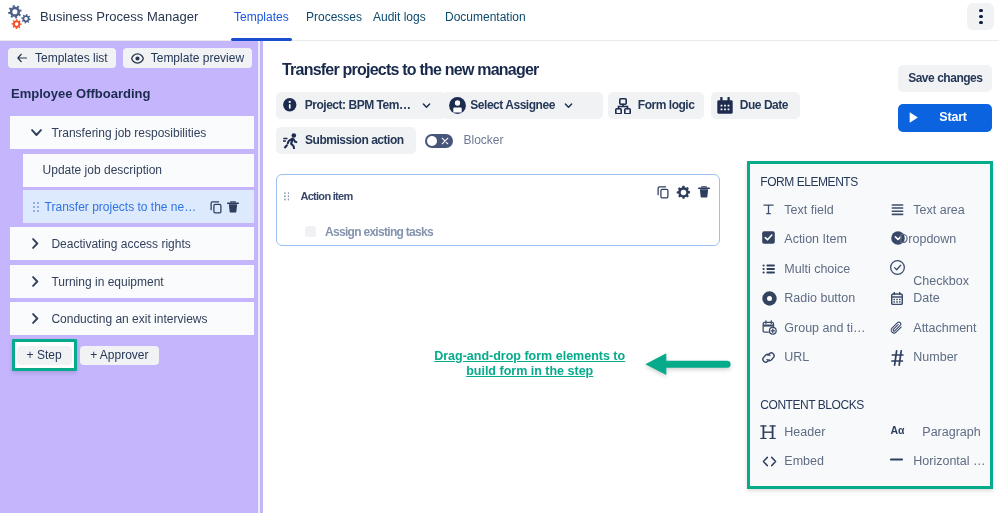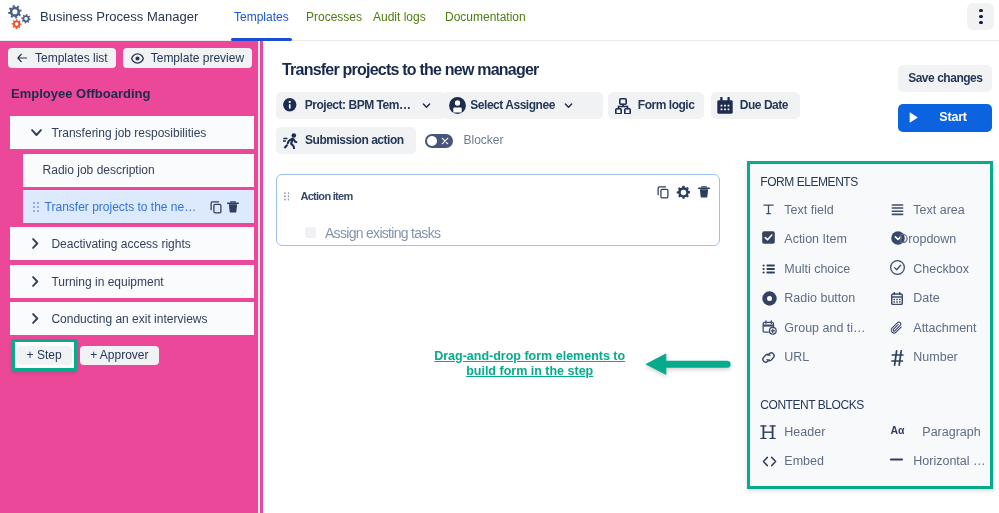--- a/index.html
+++ b/index.html
@@ -10,28 +10,28 @@
     -webkit-font-smoothing: antialiased;
   }
   .app { position:relative; width:999px; height:513px; background:#fff; }
   .hdline { position:absolute; left:0; top:40px; width:999px; height:1px; background:#e8eaee; z-index:0; }
 
   
   .header { position:absolute; left:0; top:0; width:897px; height:41px; background:transparent; z-index:1; }
   .logo { position:absolute; left:0px; top:0px; width:34px; height:32px; }
   .brand { position:absolute; left:40px; top:9px; font-size:13px; font-weight:400; color:#28374f; letter-spacing:0px; }
   .tabs { position:absolute; left:225px; top:0; height:41px; }
-  .tab { position:absolute; top:0; font-size:12px; color:#4d7c0f; height:41px; line-height:35px; cursor:pointer; white-space:nowrap; }
+  .tab { position:absolute; top:0; font-size:12px; color:#0c4a6e; height:41px; line-height:35px; cursor:pointer; white-space:nowrap; }
   .tab.active { color:#1a56db; }
   .tab.active::after { content:""; position:absolute; left:-3px; right:-3px; bottom:0px; height:3px; background:#1b4dd1; border-radius:1.5px; }
   .kebab { position:absolute; left:967.4px; top:3.3px; width:26.5px; height:26.5px; border-radius:6px; background:#f1f2f4; display:flex; flex-direction:column; align-items:center; justify-content:center; gap:2.2px; cursor:pointer; }
   .kebab i { width:3.8px; height:3.8px; border-radius:50%; background:#0d1b3e; display:block; }
 
   
-  .sidebar { position:absolute; left:0; top:41px; width:263px; height:472px; background:#ec4899; }
+  .sidebar { position:absolute; left:0; top:41px; width:263px; height:472px; background:#c4b5fd; }
   .sidebar::after { content:""; position:absolute; left:257.5px; top:0; width:2px; height:472px; background:#ebedf0; }
   .sbtn-row { position:absolute; left:8px; top:7px; display:flex; gap:7px; }
   .sbtn { height:20px; border-radius:4px; background:#f1f2f4; display:flex; align-items:center; gap:7px; padding:0 8px; font-size:12px; color:#253858; cursor:pointer; white-space:nowrap; }
   .sec-title { position:absolute; left:11px; top:45px; font-size:13px; font-weight:700; color:#1d2b4f; }
   .tree { position:absolute; left:0px; top:0px; width:259px; }
   .node { position:absolute; height:33px; display:flex; align-items:center; background:#fafbfc; font-size:12px; color:#33415c; cursor:pointer; }
   
   .node.sel { background:#dde9fc; }
   .node .lbl { color:#33415c; }
   .node.sel .lbl { color:#2f74e3; }
@@ -57,21 +57,21 @@
   .startbtn { position:absolute; left:637.9px; top:63.4px; width:94.6px; height:27.8px; border-radius:5px; background:#0c63e0; color:#fff; cursor:pointer; }
   .startbtn .pico2 { position:absolute; left:10.9px; top:7.5px; }
   .startbtn .slbl { position:absolute; left:41.4px; top:0; height:27.8px; line-height:27.8px; font-size:12.5px; font-weight:700; letter-spacing:-0.2px; }
 
   .card { position:absolute; left:15.5px; top:133.2px; width:444px; height:71.4px; border:1px solid #9cc0f0; border-radius:6px; background:#fff; }
   .card .hd { position:absolute; left:0; top:0; }
   .card .drg { position:absolute; left:7.4px; top:16.9px; }
   .card .ttl { position:absolute; left:23.9px; top:11.5px; font-size:11px; letter-spacing:-0.7px; font-weight:700; color:#38486a; line-height:18px; white-space:nowrap; }
   .card .icons { position:absolute; left:379.4px; top:-3px; height:40px; display:flex; align-items:center; gap:6.2px; }
   .card .field { position:absolute; left:28.6px; top:49.4px; display:flex; align-items:center; }
-  .card .field .flbl { margin-left:9.1px; white-space:nowrap; font-size:14px; letter-spacing:-0.7px; font-weight:400; color:#8494ae;text-align:right; }
+  .card .field .flbl { margin-left:9.1px; white-space:nowrap; font-size:12px; letter-spacing:-0.7px; font-weight:700; color:#8494ae;text-align:right; }
   .cbox { width:10.8px; height:10.8px; border-radius:2.5px; background:#eff1f5; }
 
   .hint { position:absolute; left:169.7px; top:307.5px; width:200px; text-align:center; font-size:12.5px; font-weight:700; color:#06ab8c; }
   .hint div { height:15.5px; line-height:15.5px; white-space:nowrap;text-decoration:underline; }
   .arrow { position:absolute; left:385.2px; top:311.7px; filter:drop-shadow(0 2px 2px rgba(0,0,0,0.18)); }
 
   
   .palette { position:absolute; left:747.3px; top:160.9px; width:245.5px; height:328.5px; border:3px solid #06ab8c; background:#f8f9fb; box-shadow:0 2px 4px rgba(0,0,0,0.14); }
   .pal-inner { position:absolute; left:0; top:0; right:0; bottom:0; }
   .pal-sec { position:absolute; left:10px; font-size:12px; letter-spacing:-0.45px; font-weight:400; color:#253858; white-space:nowrap; }
@@ -132,21 +132,21 @@
     <div class="tree">
       <div class="node" style="left:10px; top:75px; width:244px;">
         <span class="nodeicon" style="left:21.2px;">
           <svg width="11" height="8" viewBox="0 0 11 8">
               <path d="M1.1 1.15L5.5 6.0L9.9 1.15" stroke="#33415c" stroke-width="1.95" fill="none" stroke-linecap="round" stroke-linejoin="round"></path>
             </svg>
         </span>
         <span class="lbl" style="margin-left:41.4px;">Transfering job resposibilities</span>
       </div>
       <div class="node" style="left:23px; top:112.6px; width:231px; padding-left:19.6px;">
-        <span class="lbl">Radio job description</span>
+        <span class="lbl">Update job description</span>
       </div>
       <div class="node sel" style="left:23px; top:149.3px; width:231px; padding-left:21.6px;">
         <span class="nodeicon" style="left:8.5px;">
           <svg width="8" height="12" viewBox="0 0 8 12">
               <g fill="#7b9ad6">
                 <circle cx="2" cy="2" r="1"></circle>
                 <circle cx="6" cy="2" r="1"></circle>
                 <circle cx="2" cy="6" r="1"></circle>
                 <circle cx="6" cy="6" r="1"></circle>
                 <circle cx="2" cy="10" r="1"></circle>
@@ -414,21 +414,21 @@
           </span>
       <span class="plbl" style="left:34.0px;">Multi choice</span>
     </div>
     <div class="pitem" style="left:0px; top:97.1px;">
       <span class="pico" style="left:139.6px; top:-1.1px;">
             <svg width="15" height="15" viewBox="0 0 15 15">
               <circle cx="7.5" cy="7.5" r="6.85" fill="none" stroke="#3c4c6b" stroke-width="1.3"></circle>
               <path d="M4.6 7.6L6.7 9.8L10.7 5.3" stroke="#3c4c6b" stroke-width="1.3" fill="none" stroke-linecap="round" stroke-linejoin="round"></path>
             </svg>
           </span>
-      <span class="plbl" style="left:163.0px;">Checkbox</span>
+      <span class="plbl" style="left:163.0px;margin-top:12px;">Checkbox</span>
     </div>
     <div class="pitem" style="left:0px; top:126.6px;">
       <span class="pico" style="left:12.0px;">
             <svg width="15" height="15" viewBox="0 0 15 15">
               <circle cx="7.5" cy="7.5" r="7.2" fill="#34435f"></circle>
               <circle cx="7.5" cy="7.5" r="2.5" fill="#fff"></circle>
             </svg>
           </span>
       <span class="plbl" style="left:34.0px;">Radio button</span>
     </div>

